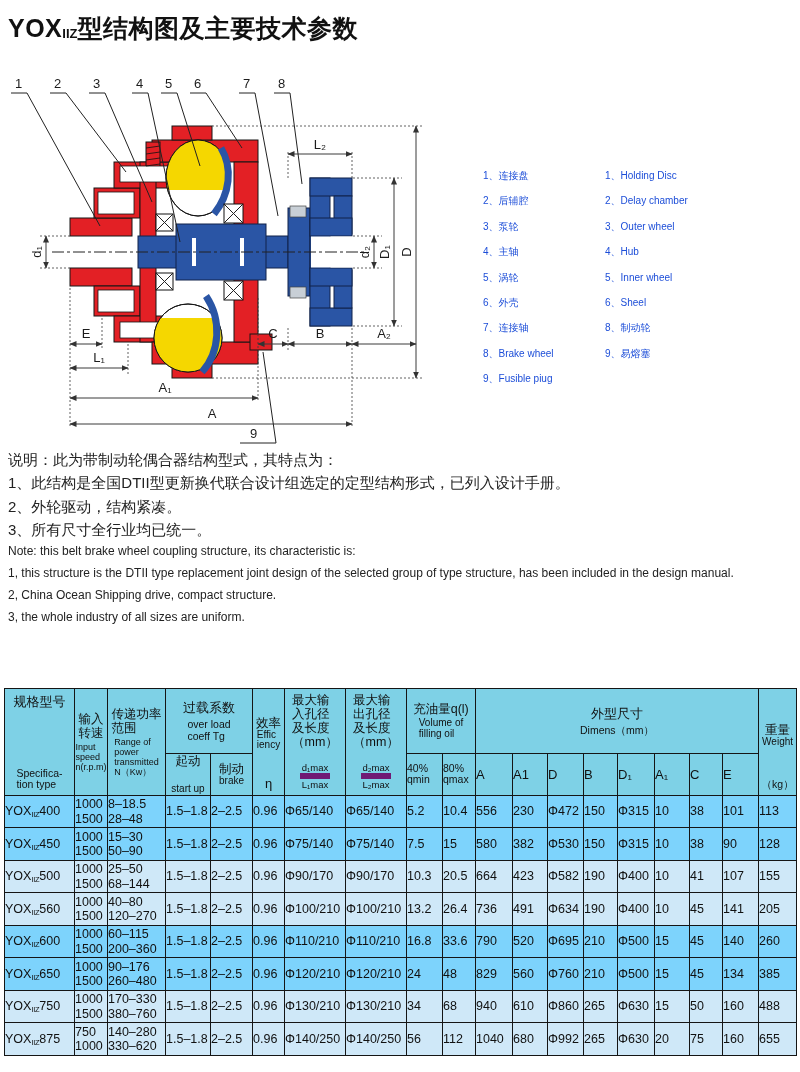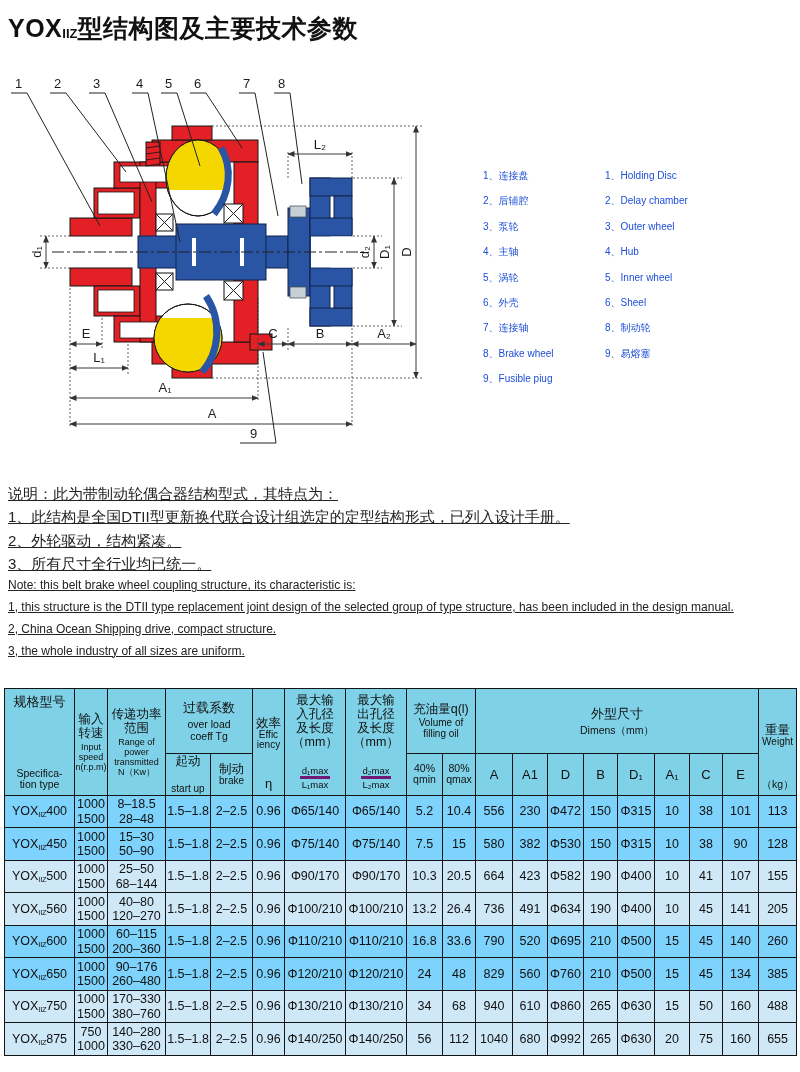--- a/index.html
+++ b/index.html
@@ -21,45 +21,45 @@
   .dim{stroke:#3a3a3a; stroke-width:1;}
   .ext{stroke:#3a3a3a; stroke-width:0.8; stroke-dasharray:2 2;}
   .lead{stroke:#222; stroke-width:1; fill:none;}
   .brg{fill:#fff; stroke:#111; stroke-width:1;}
 
   .legend{position:absolute; left:483px; top:169px; width:296px;
     display:grid; grid-template-columns:122px 1fr; grid-auto-rows:25.4px;
     font-size:10px; color:#1d4ed8;}
   .legend div{white-space:nowrap;}
 
-  .notes{position:absolute; left:8px; top:482px; width:788px; color:#222;text-decoration:underline;}
+  .notes{position:absolute; left:8px; top:448px; width:788px; color:#222;}
   .note-zh{font-size:15px; line-height:23.3px;}
   .note-en{font-size:12px; line-height:21.8px; padding-left:30px; text-indent:-30px;}
 
   table.spec{position:absolute; left:4px; top:688px; width:792px;
-    border-collapse:collapse; table-layout:fixed; text-align:center; color:#111;}
+    border-collapse:collapse; table-layout:fixed; text-align:left; color:#111;}
   .spec th,.spec td{border:1.5px solid var(--ink); padding:0; vertical-align:middle;}
   .spec thead th{background:var(--hdr); font-weight:normal;}
   .spec tr.h1 th{height:65px;}
   .spec tr.h2 th{height:34px;}
   .spec tbody tr{height:32.5px; background:#7dd3fc;}
   .spec tbody tr.hl{background:var(--hl);}
   .spec tbody td{font-size:12.5px; line-height:1.15;}
   .pl{white-space:pre-line;}
   .vcol{display:flex; flex-direction:column; align-items:center; justify-content:center; gap:2px; height:100%;}
   .sb{justify-content:space-between; padding:4px 0;}
   .zh13{font-size:13px;}
   .zh12{font-size:12.5px; line-height:1.12;}
   .en11{font-size:10.5px; line-height:1.1;}
   .en10{font-size:10px; line-height:1.08;}
   .en9{font-size:9px; line-height:1.12;}
   .sym{font-size:13px;}
   .d13{font-size:13px;}
   .frac{display:flex; flex-direction:column; align-items:center; font-size:9.5px; line-height:1.2;}
-  .frac .ft{border-bottom:3px solid #701a75; padding:0 2px;}
+  .frac .ft{border-bottom:6px solid #701a75; padding:0 2px;}
   .model-cell{font-size:12.5px; white-space:nowrap;}
   .mdl-sub{font-size:7.5px; position:relative; top:2px; letter-spacing:-0.3px;}
 </style>
 </head>
 <body>
 
 <h1 class="page-title"><span>YOX</span><span class="t-sub">IIZ</span><span>型结构图及主要技术参数</span></h1>
 
 <div class="diagram-wrap">
 <svg viewBox="0 0 500 398">

